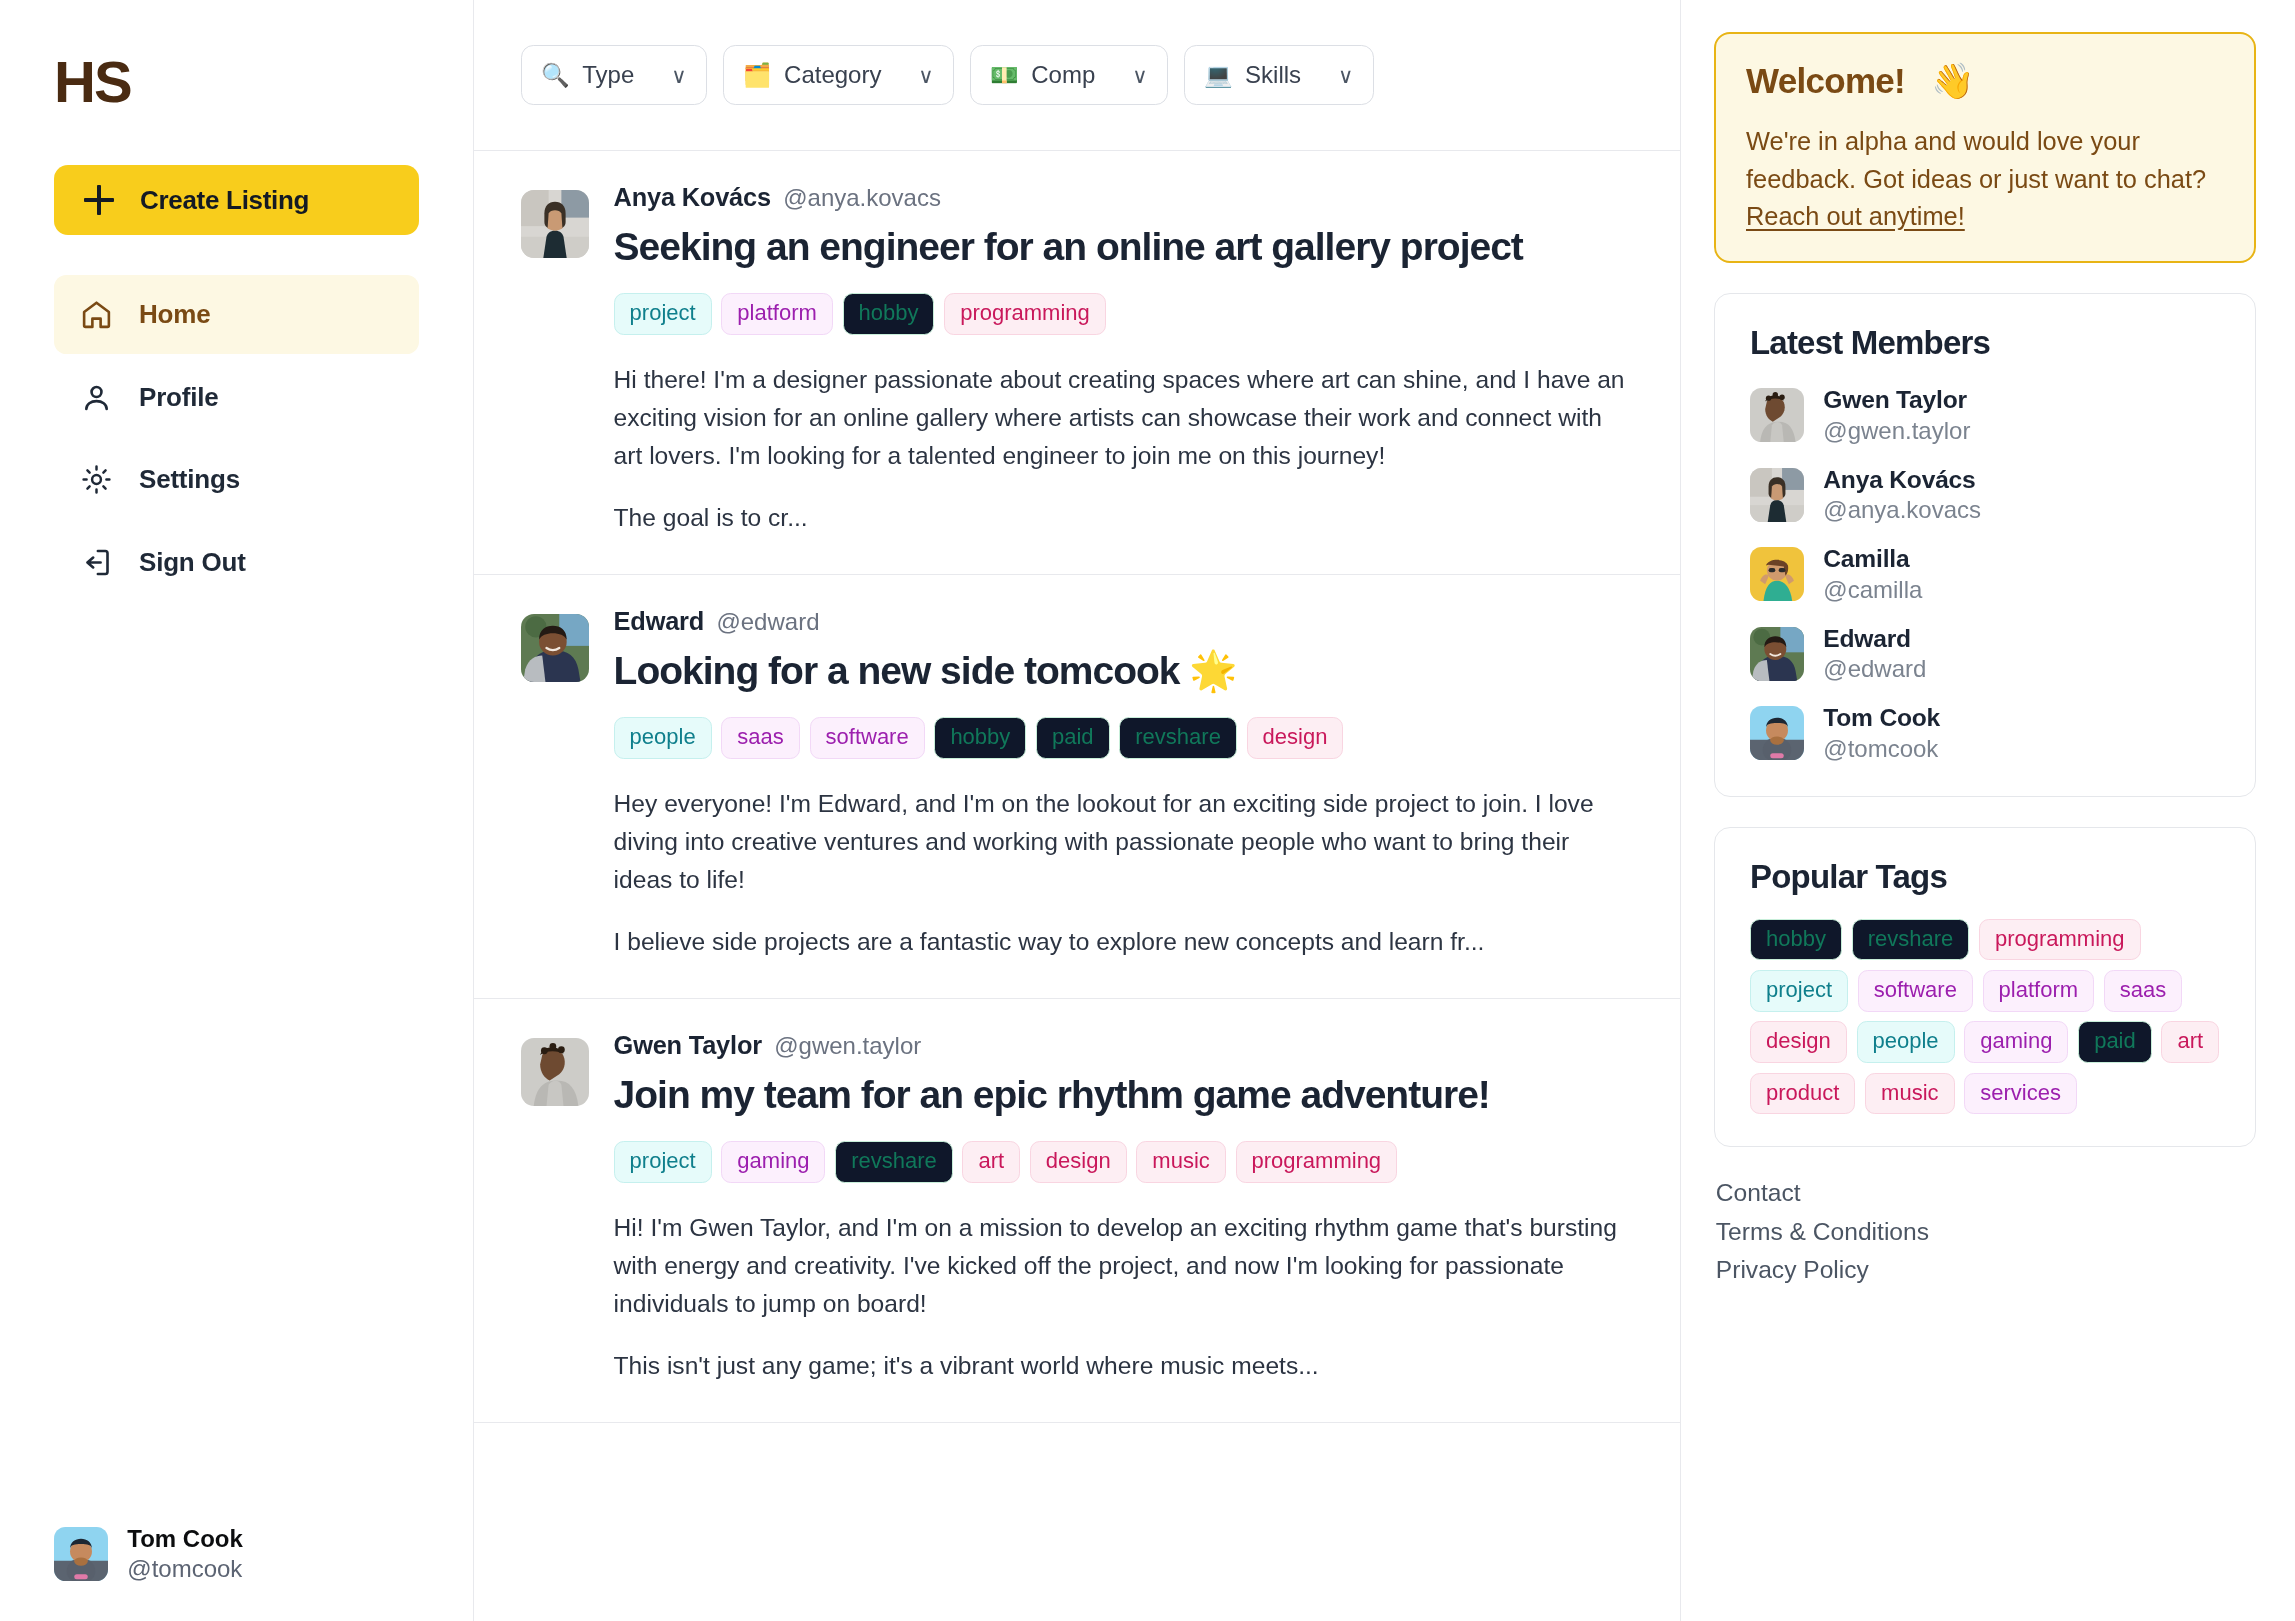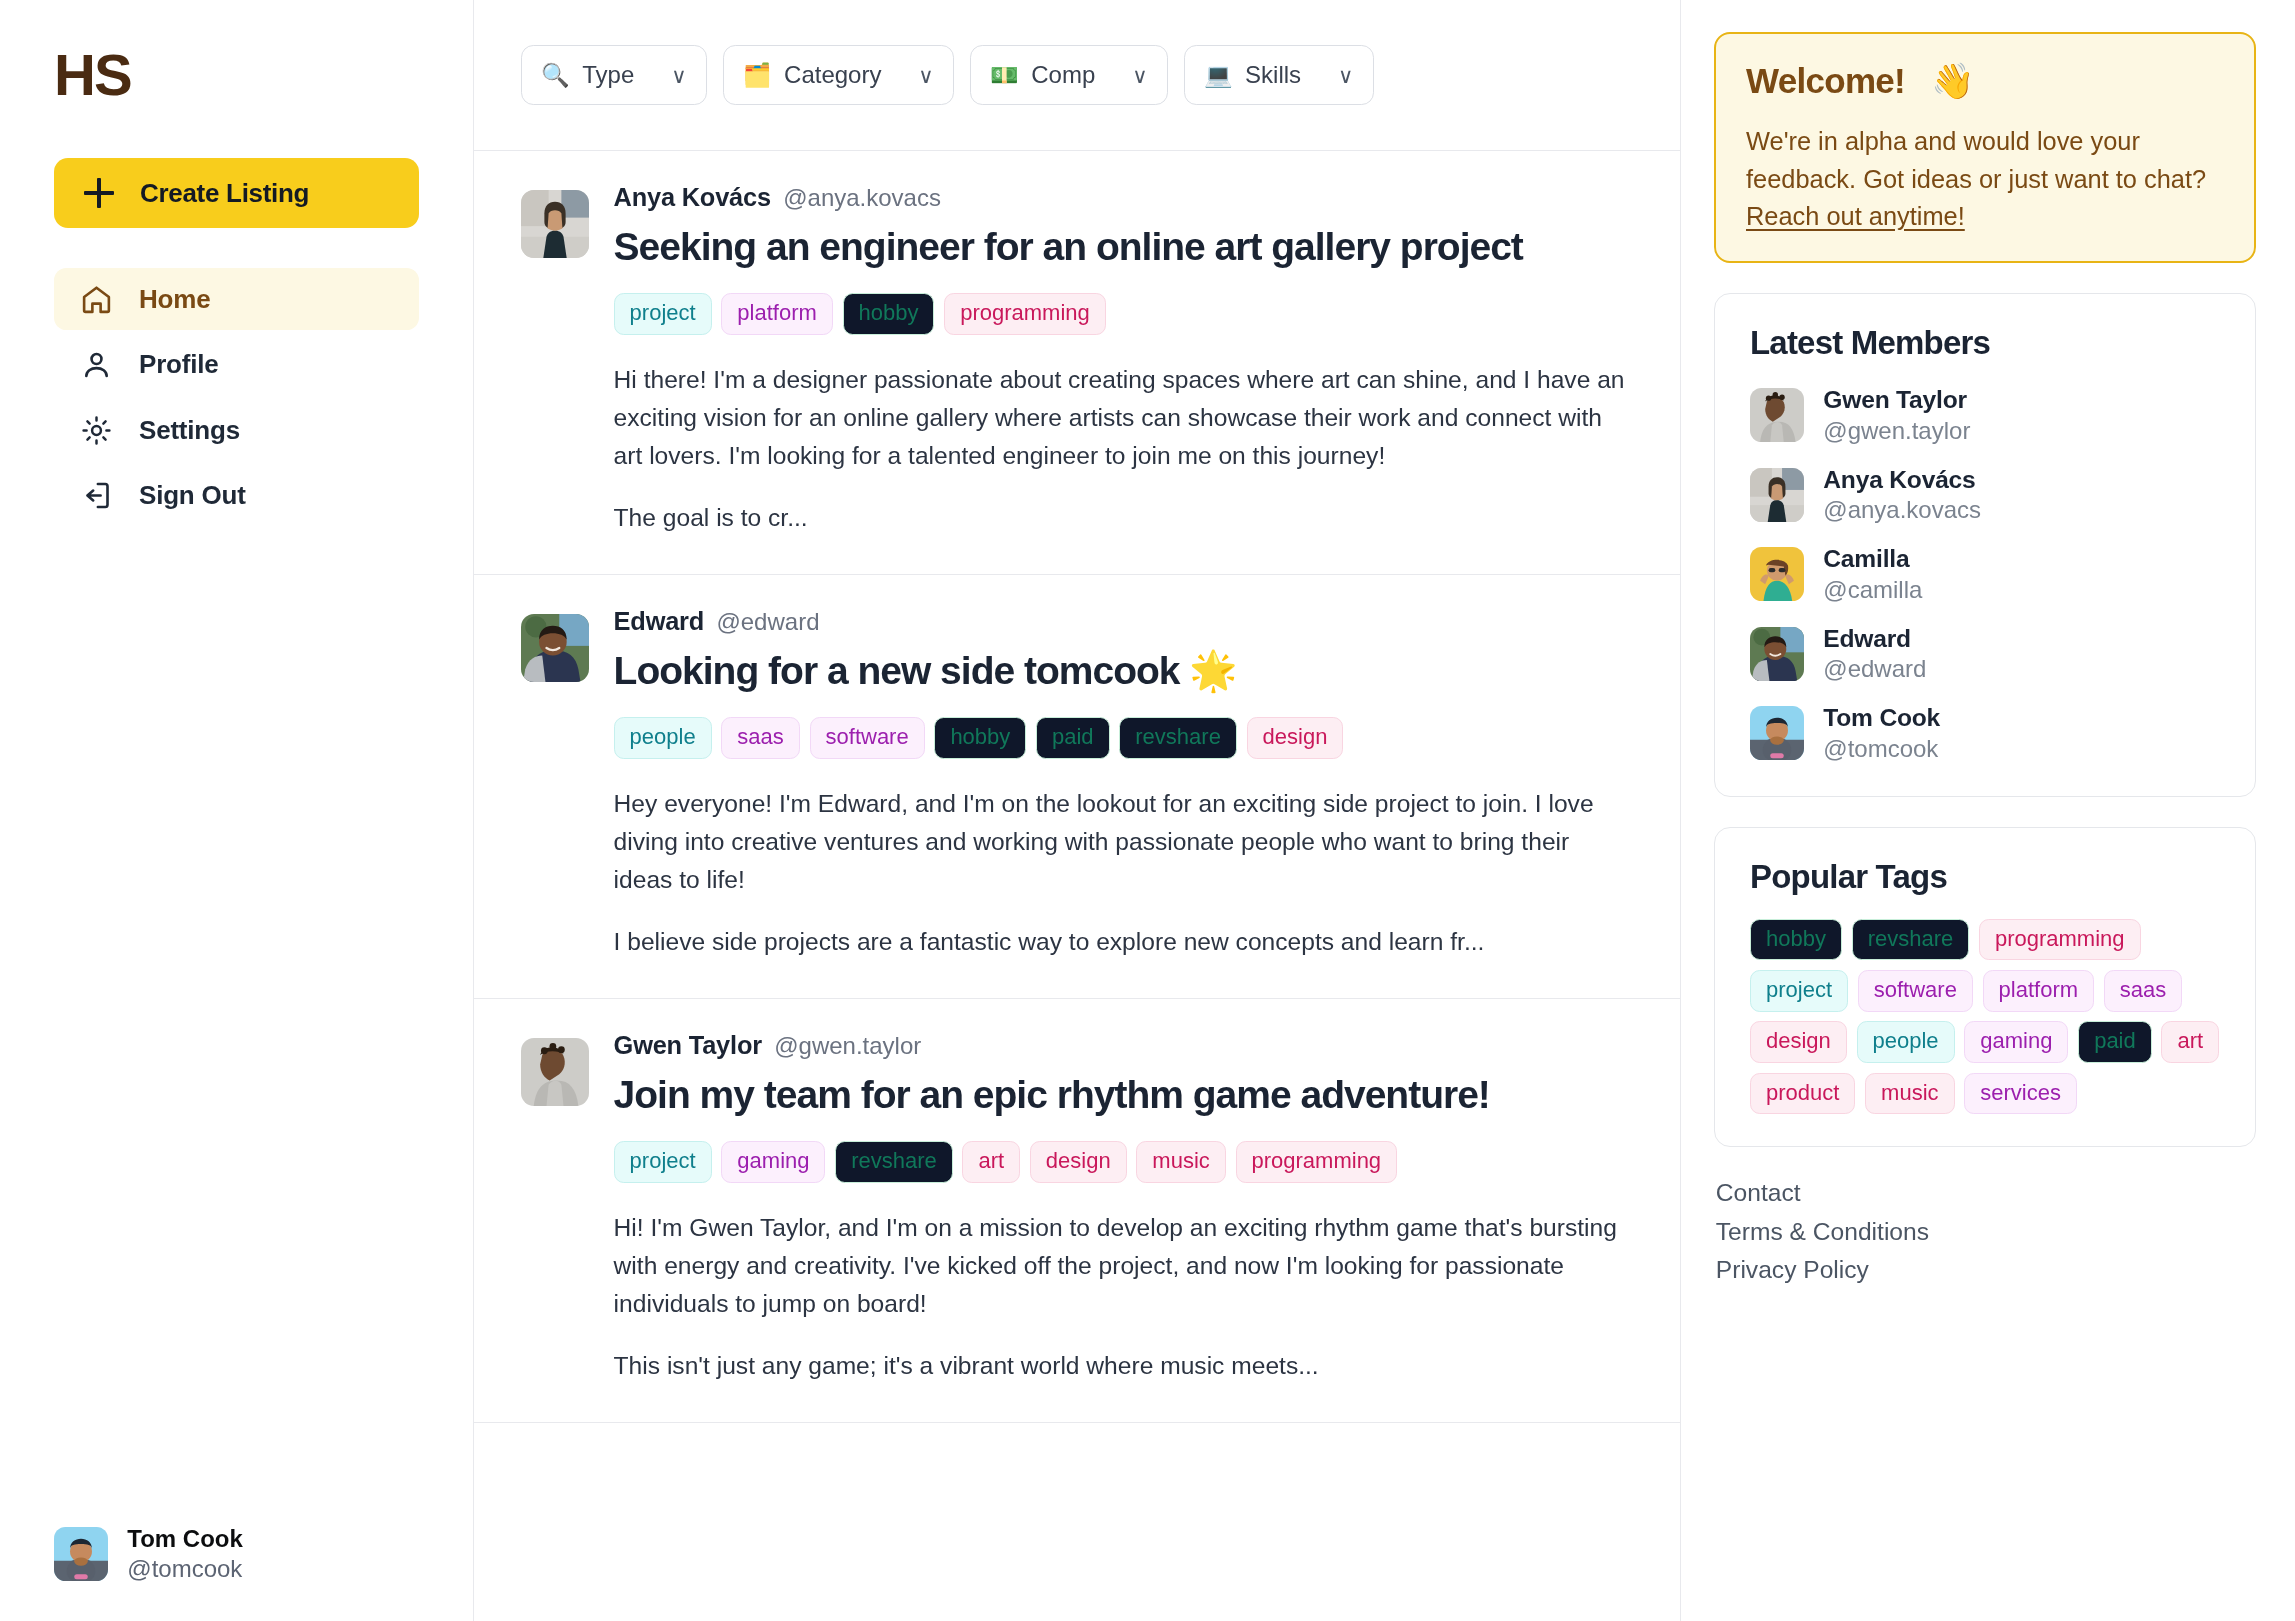--- a/index.html
+++ b/index.html
@@ -20,21 +20,21 @@
     align-items: stretch;
   }
 
   
   .sidebar {
     width: 474px;
     flex: 0 0 474px;
     background: #ffffff;
     border-right: 1.8px solid #e8e9ed;
     position: relative;
-    padding: 0 54px;
+    padding: 7px 54px;
   }
 
   .logo {
     font-size: 58px;
     font-weight: 800;
     color: #4a2b12;
     letter-spacing: -1.8px;
     margin-top: 46px;
     margin-bottom: 0;
     font-family: "Liberation Sans", sans-serif;
@@ -64,21 +64,21 @@
   .create-btn .plus::before { left: 0; top: 13px; width: 30px; height: 3.5px; }
   .create-btn .plus::after  { top: 0; left: 13px; height: 30px; width: 3.5px; }
   .create-btn .lbl {
     font-size: 26px; font-weight: 700; color: #141a24; letter-spacing: -0.3px;
   }
 
   .nav { margin-top: 40px; display: flex; flex-direction: column; gap: 3.5px; }
 
   .nav-item {
     display: flex; align-items: center; gap: 26px;
-    height: 62px; padding: 0 26px; border-radius: 12.3px;
+    height: 79px; padding: 0 26px; border-radius: 12.3px;
     cursor: pointer; text-decoration: none; text-align: right;
   }
   .nav-item.active { background: #fdf8e3; }
   .nav-item .nav-ico { width: 33px; height: 33px; flex: 0 0 33px; display: block; }
   .nav-item .nav-lbl {
     font-size: 26px; font-weight: 600; color: #1f2937; letter-spacing: -0.2px;
   }
   .nav-item.active .nav-lbl { color: #7a4a14; }
 
   .sidebar-user {

